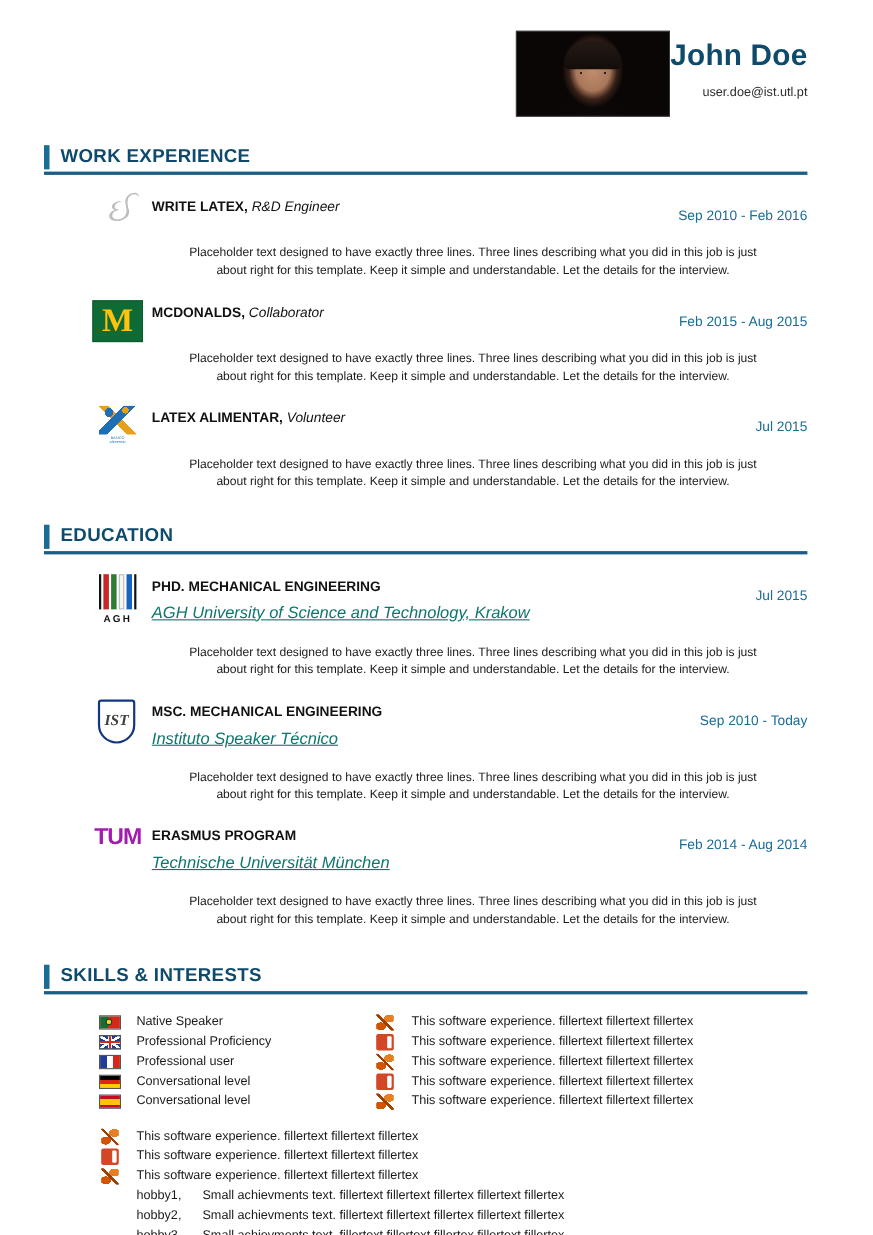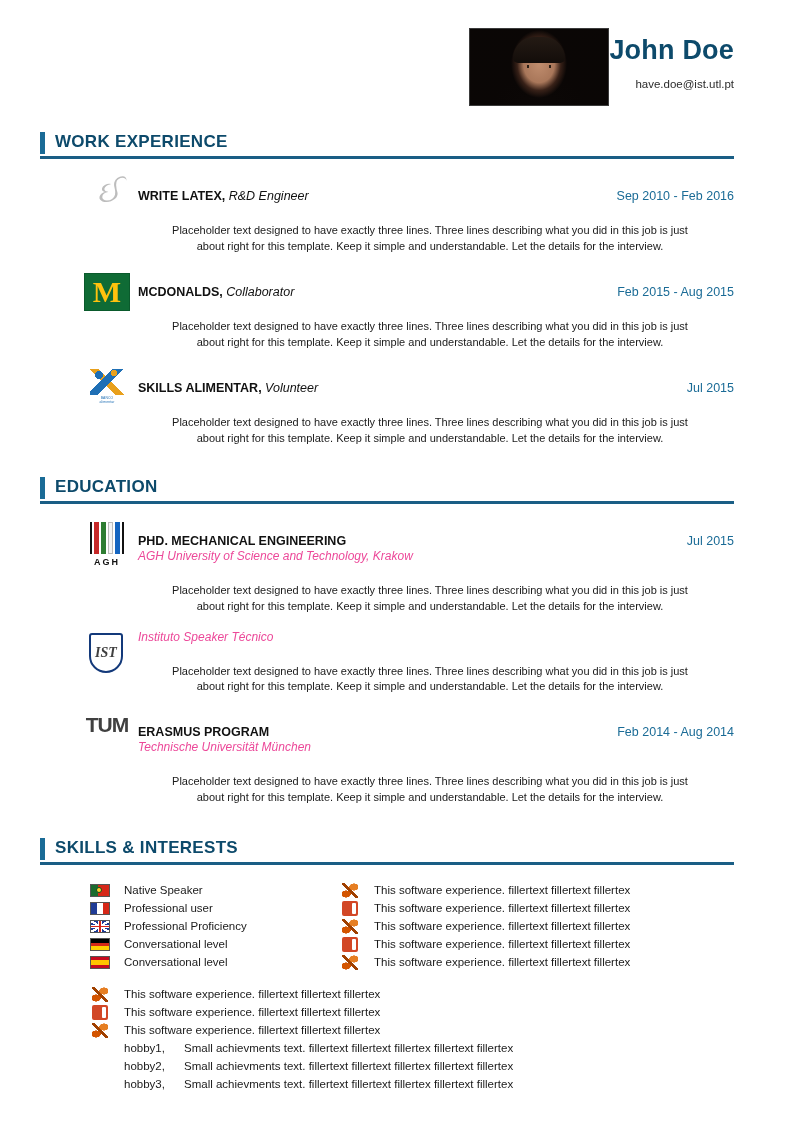--- a/index.html
+++ b/index.html
@@ -122,43 +122,44 @@
     align-items: flex-start;
     justify-content: center;
     padding-top: 4px;
   }
   .entry-body {
     flex: 1;
   }
   .entry-head {
     display: flex;
     justify-content: space-between;
-    align-items: flex-end;
+    align-items: center;
   }
   .entry-title {
     font-size: 12.5px;
     font-weight: bold;
     color: #111;
   }
   .entry-role {
     font-weight: normal;
     font-style: italic;
   }
   .entry-date {
     font-size: 12.5px;
     color: #1a6b96;
     white-space: nowrap;
     padding-left: 10px;
     margin-top: 16px;
   }
   .entry-sub {
-    font-size: 12px;
+    font-size: 15px;
     font-style: italic;
-    color: #ec4899;
+    color: #0f766e;
     margin-top: 1px;
+    text-decoration: underline;
   }
   .entry-desc {
     font-size: 11px;
     color: #1a1a1a;
     line-height: 1.45;
     margin-top: 20px;
     padding-left: 22px;
     max-width: 540px;
     text-align: center;
   }
@@ -232,21 +233,21 @@
     font-family: "Liberation Serif", serif;
     font-size: 14px;
     font-weight: bold;
     color: #404040;
     font-style: italic;
   }
   .logo-tum {
     font-family: "Liberation Sans", sans-serif;
     font-size: 21px;
     font-weight: bold;
-    color: #404040;
+    color: #a21caf;
     letter-spacing: -1px;
   }
 
   
   .skills-wrap {
     padding-left: 36px;
     margin-top: 16px;
   }
   .skills-cols {
     display: flex;
@@ -327,21 +328,21 @@
 <div class="page">
 
   <div class="header">
     <div class="photo-frame">
       <div class="photo-face"></div>
       <div class="photo-hair"></div>
       <div class="photo-eyes"></div>
     </div>
     <div class="name-block">
       <div class="name">John Doe</div>
-      <div class="email">have.doe@ist.utl.pt</div>
+      <div class="email">user.doe@ist.utl.pt</div>
     </div>
   </div>
 
   <div class="section" style="margin-top:26px;">
     <div class="section-title">WORK EXPERIENCE</div>
     <div class="section-rule"></div>
 
     <div class="entries">
 
       <div class="entry">
@@ -381,21 +382,21 @@
       <div class="entry">
         <div class="entry-logo">
           <div class="logo-banco">
             <div class="fig"></div>
             <div class="cap">BANCO<br>alimentar</div>
           </div>
         </div>
         <div class="entry-body">
           <div class="entry-head">
             <div class="entry-title">
-              <span>SKILLS ALIMENTAR,</span>
+              <span>LATEX ALIMENTAR,</span>
               <span class="entry-role">Volunteer</span>
             </div>
             <div class="entry-date">Jul 2015</div>
           </div>
           <div class="entry-desc">Placeholder text designed to have exactly three lines. Three lines describing what you did in this job is just about right for this template. Keep it simple and understandable. Let the details for the interview.</div>
         </div>
       </div>
 
     </div>
   </div>
@@ -430,20 +431,24 @@
 
       <div class="entry">
         <div class="entry-logo">
           <div class="logo-ist">
             <div class="shield">
                 <span>IST</span>
               </div>
           </div>
         </div>
         <div class="entry-body">
+          <div class="entry-head">
+            <div class="entry-title">MSC. MECHANICAL ENGINEERING</div>
+            <div class="entry-date">Sep 2010 - Today</div>
+          </div>
           <div class="entry-sub">Instituto Speaker Técnico</div>
           <div class="entry-desc">Placeholder text designed to have exactly three lines. Three lines describing what you did in this job is just about right for this template. Keep it simple and understandable. Let the details for the interview.</div>
         </div>
       </div>
 
       <div class="entry">
         <div class="entry-logo">
           <div class="logo-tum">TUM</div>
         </div>
         <div class="entry-body">
@@ -468,29 +473,29 @@
 
         <div class="lang-col">
           <div class="srow">
             <div class="ico">
                 <span class="flag flag-pt"></span>
               </div>
             <div>Native Speaker</div>
           </div>
           <div class="srow">
             <div class="ico">
+                <span class="flag flag-uk"></span>
+              </div>
+            <div>Professional Proficiency</div>
+          </div>
+          <div class="srow">
+            <div class="ico">
                 <span class="flag flag-fr"></span>
               </div>
             <div>Professional user</div>
-          </div>
-          <div class="srow">
-            <div class="ico">
-                <span class="flag flag-uk"></span>
-              </div>
-            <div>Professional Proficiency</div>
           </div>
           <div class="srow">
             <div class="ico">
                 <span class="flag flag-de"></span>
               </div>
             <div>Conversational level</div>
           </div>
           <div class="srow">
             <div class="ico">
                 <span class="flag flag-es"></span>

